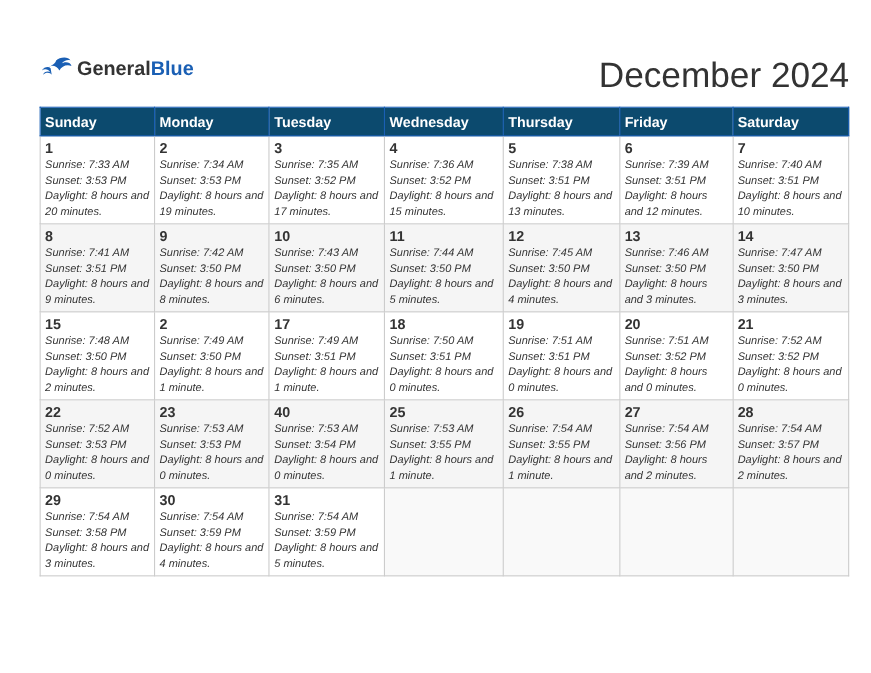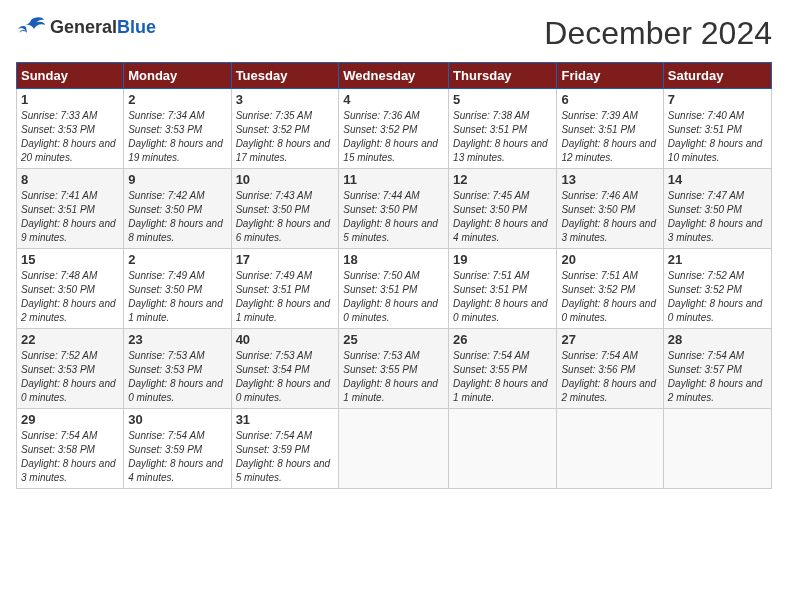--- a/index.html
+++ b/index.html
@@ -5,21 +5,22 @@
     * { margin: 0; padding: 0; box-sizing: border-box; }
     body {
       font-family: Arial, sans-serif;
       background: #fff;
       width: 792px;
       height: 612px;
       overflow: hidden;
     }
     .page {
       width: 792px;
-      padding: 15px 20px 10px 16px;
+      padding: 15px 20px 10px 36px;
+      margin-top: 35px;
     }
     .header-area {
       display: flex;
       justify-content: space-between;
       align-items: flex-start;
       margin-bottom: 10px;
     }
     .logo {
       display: flex;
       align-items: center;
@@ -50,21 +51,21 @@
     .location-title {
       font-size: 16px;
       color: #555;
     }
     .calendar {
       width: 100%;
       border-collapse: collapse;
       font-size: 10px;
     }
     .calendar th {
-      background: #7f1d1d;
+      background: #0c4a6e;
       color: white;
       padding: 5px 4px;
       text-align: left;
       font-size: 13px;
       font-weight: bold;
       border: 1px solid #1a5fb4;
     }
     .calendar td {
       border: 1px solid #ccc;
       vertical-align: top;

